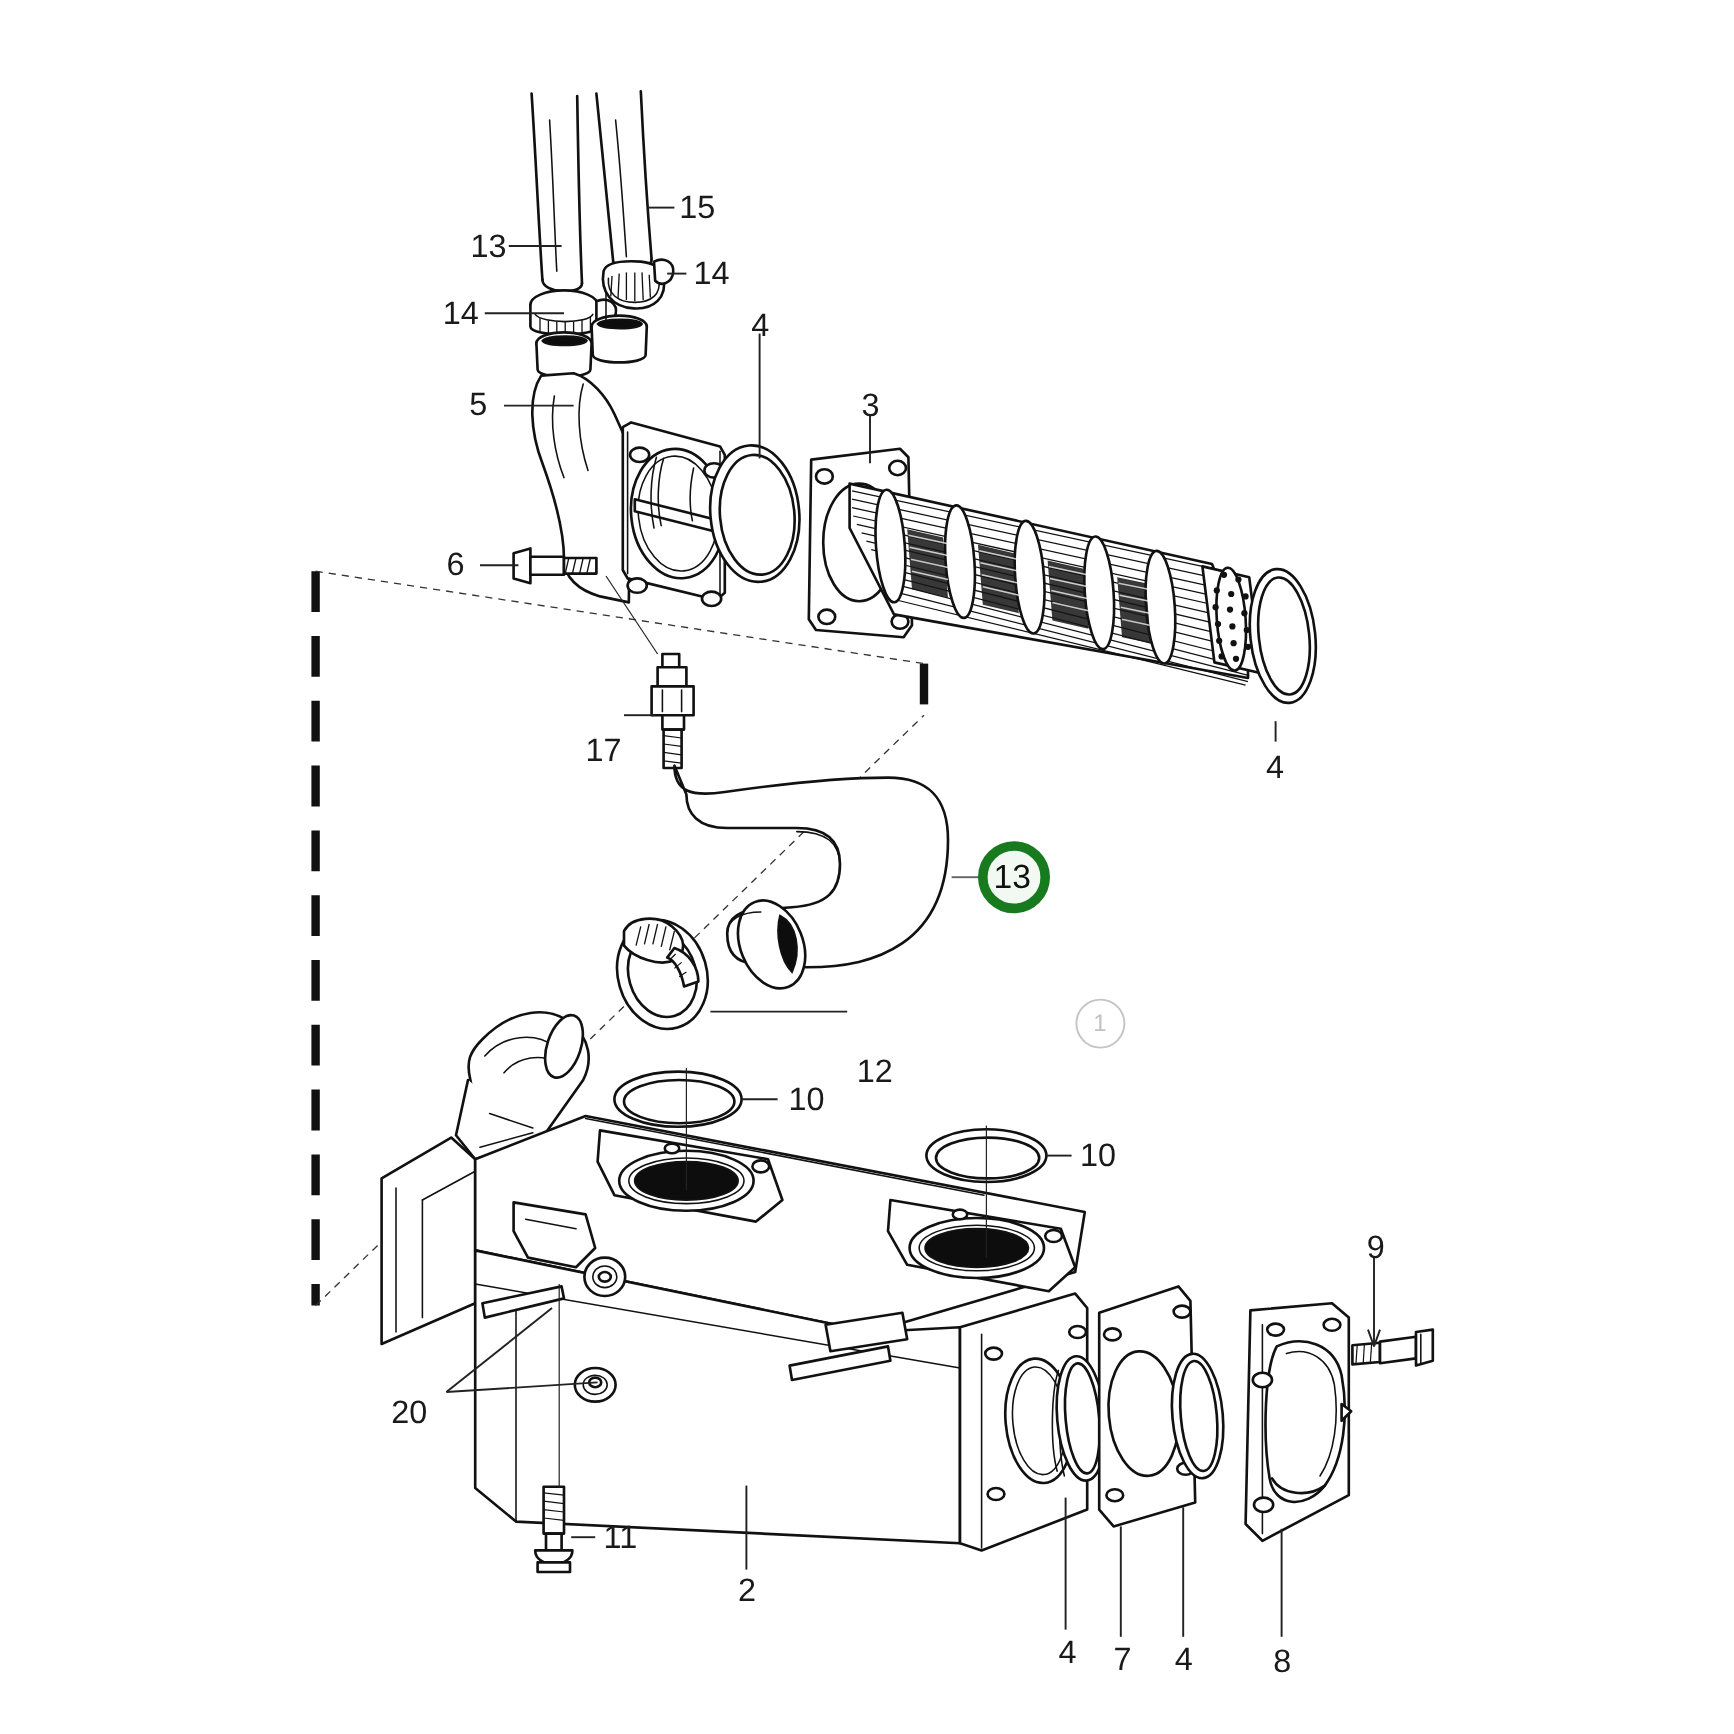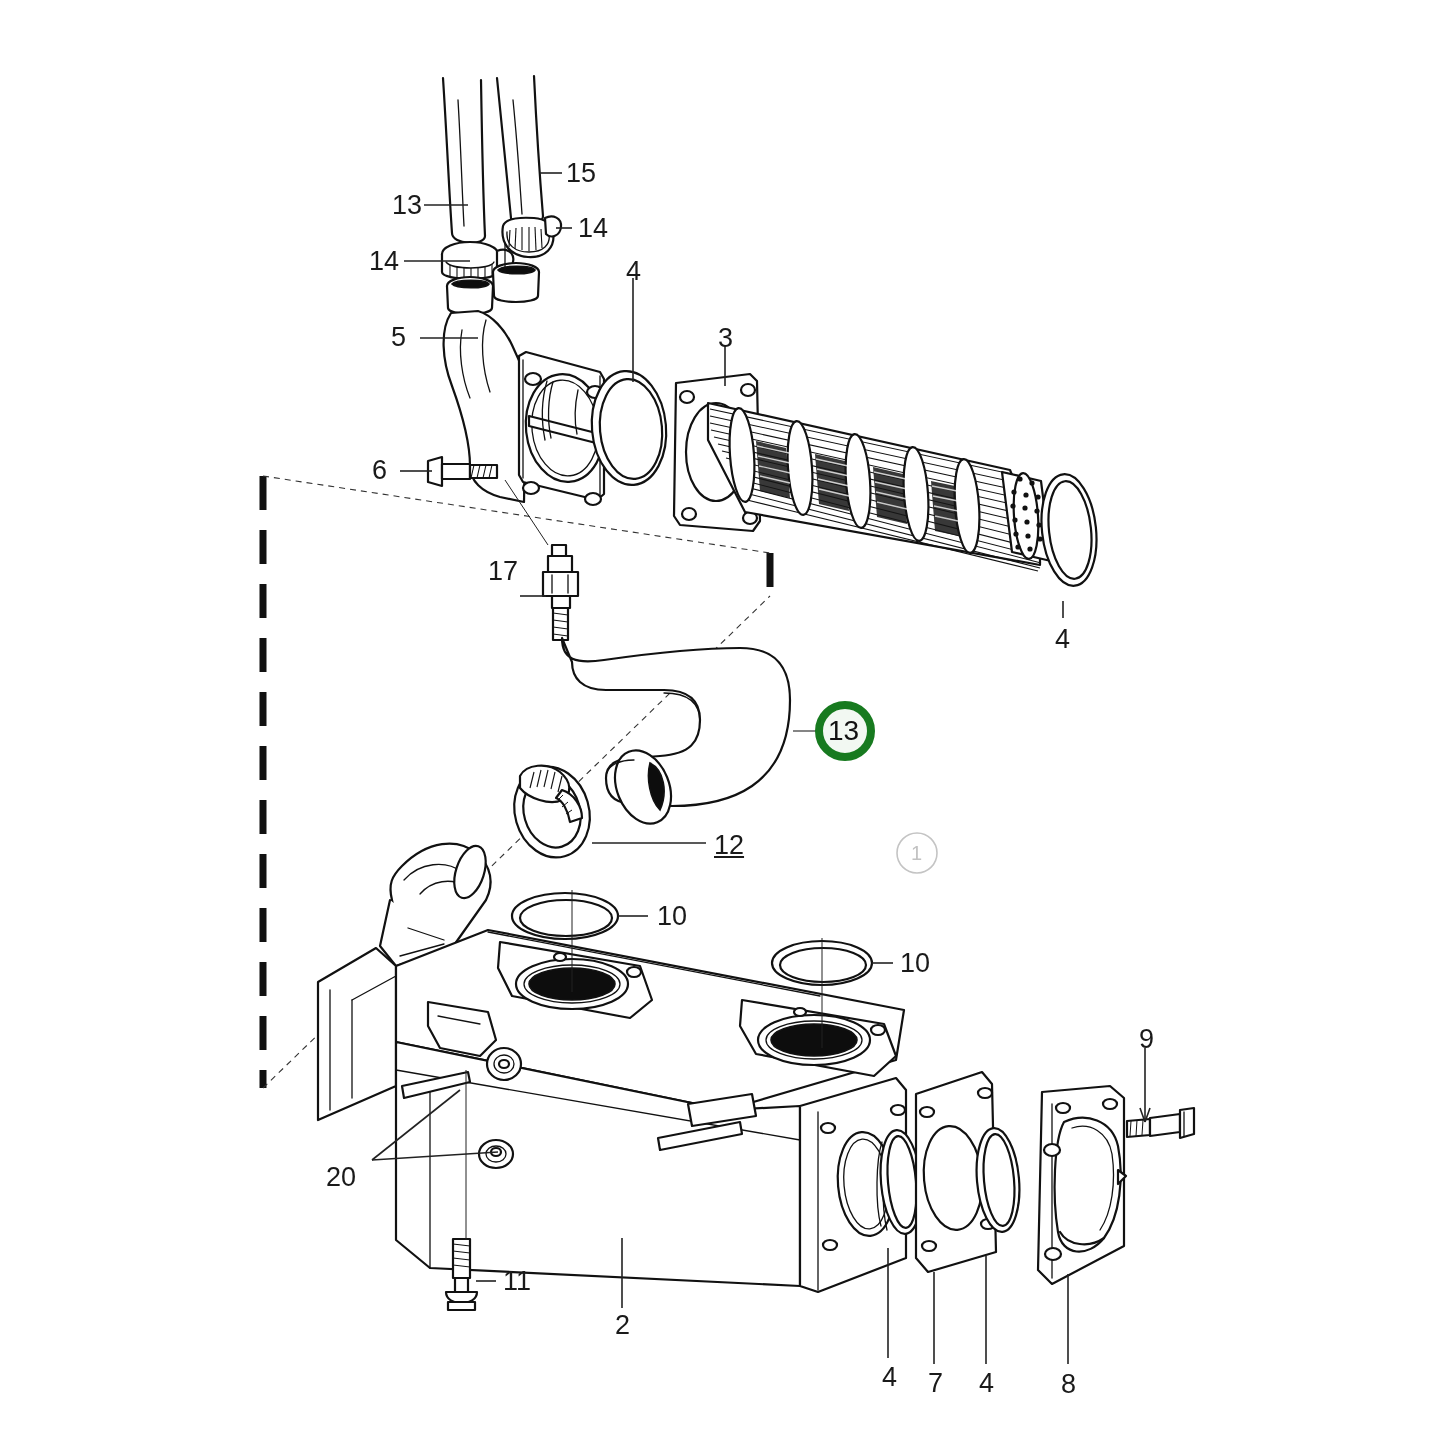--- a/index.html
+++ b/index.html
@@ -460,22 +460,22 @@
 
   <div class="lbl" style="left:566px;top:160px;">15</div>
   <div class="lbl" style="left:392px;top:192px;">13</div>
   <div class="lbl" style="left:578px;top:215px;">14</div>
   <div class="lbl" style="left:369px;top:248px;">14</div>
   <div class="lbl" style="left:626px;top:258px;">4</div>
   <div class="lbl" style="left:718px;top:325px;">3</div>
   <div class="lbl" style="left:391px;top:324px;">5</div>
   <div class="lbl" style="left:372px;top:457px;">6</div>
   <div class="lbl" style="left:1055px;top:626px;">4</div>
-  <div class="lbl" style="left:488px;top:558px;">17</div>
-  <div class="lbl" style="left:714px;top:832px;text-decoration:underline;">12</div>
+  <div class="lbl" style="left:488px;top:612px;">17</div>
+  <div class="lbl" style="left:714px;top:880px;">12</div>
   <div class="lbl" style="left:657px;top:903px;">10</div>
   <div class="lbl" style="left:900px;top:950px;">10</div>
   <div class="lbl" style="left:1139px;top:1026px;">9</div>
   <div class="lbl" style="left:326px;top:1164px;">20</div>
   <div class="lbl" style="left:503px;top:1268px;text-align:right;">11</div>
   <div class="lbl" style="left:615px;top:1312px;">2</div>
   <div class="lbl" style="left:882px;top:1364px;">4</div>
   <div class="lbl" style="left:928px;top:1370px;">7</div>
   <div class="lbl" style="left:979px;top:1370px;">4</div>
   <div class="lbl" style="left:1061px;top:1371px;">8</div>

